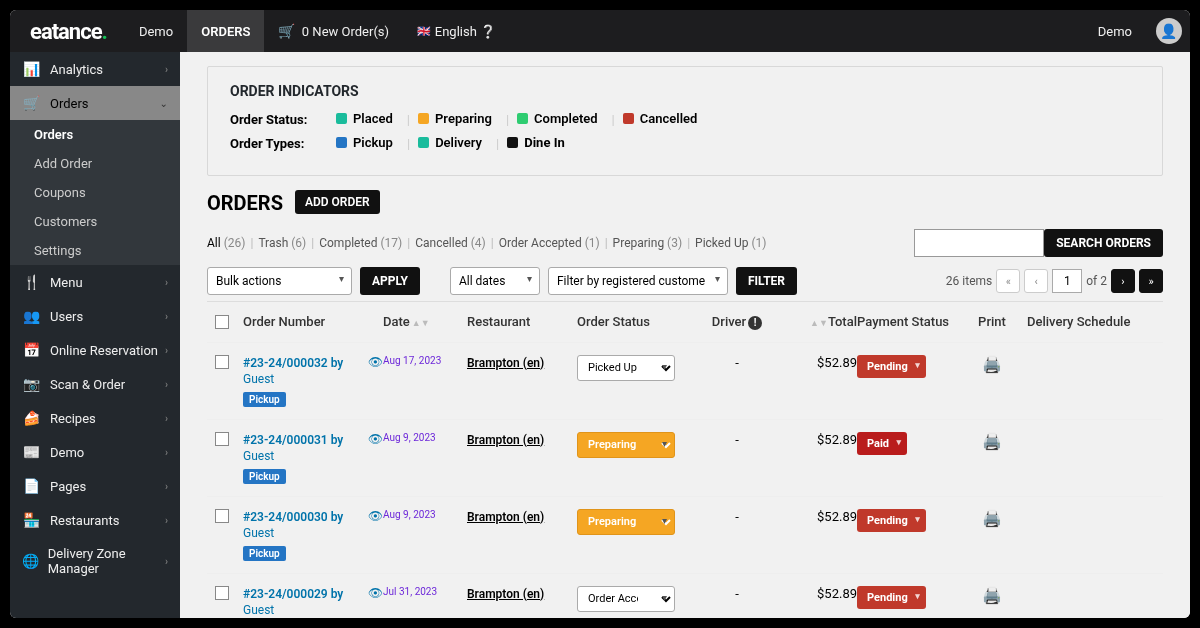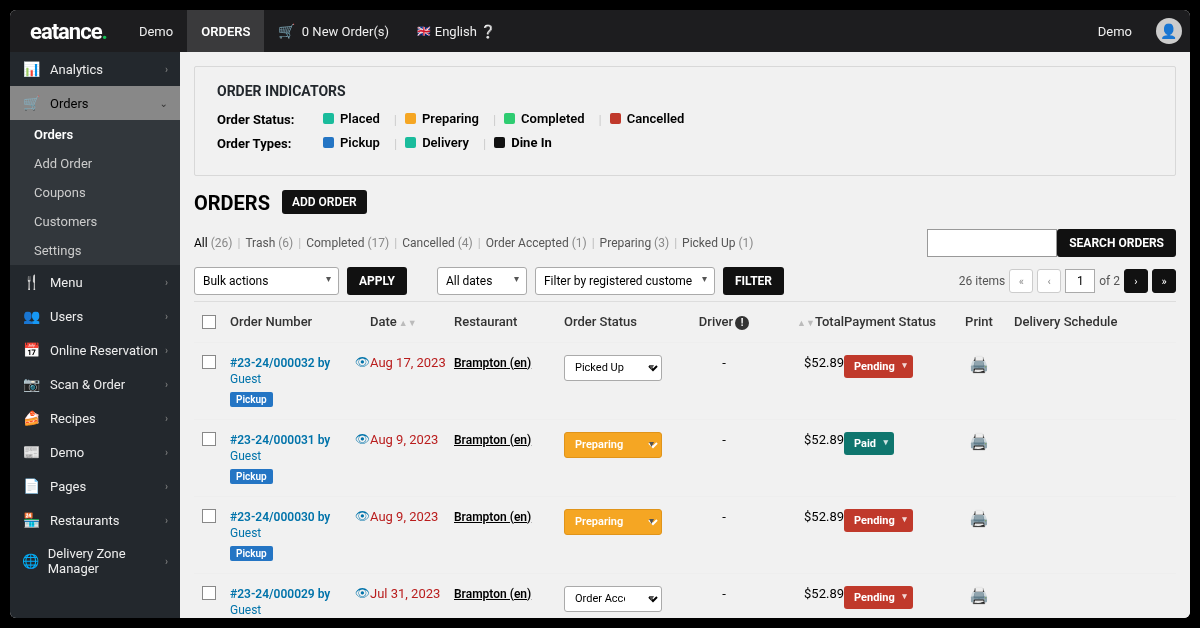--- a/index.html
+++ b/index.html
@@ -16,21 +16,21 @@
 .avatar{width:26px;height:26px;border-radius:50%;background:#ccc;margin-left:10px;display:flex;align-items:center;justify-content:center;font-size:14px;color:#666}
 .body{flex:1;display:flex;overflow:hidden}
 .side{width:170px;background:#23282d;color:#eee;font-size:13px;overflow-y:auto;flex-shrink:0}
 .side-item{padding:9px 12px;display:flex;align-items:center;cursor:pointer;position:relative}
 .side-item .ic{width:20px;margin-right:8px;font-size:14px;text-align:center}
 .side-item .chev{margin-left:auto;font-size:10px;color:#888}
 .side-item.l1{background:#888;color:#000}
 .side-item.l1 .chev{color:#333}
 .side-sub{background:#32373c;padding:7px 12px 7px 24px;cursor:pointer;font-size:13px;color:#ccc}
 .side-sub.sel{color:#fff;font-weight:600}
-.main{flex:1;background:#f1f1f1;padding:14px 14px;overflow-y:auto}
+.main{flex:1;background:#f1f1f1;padding:14px 27px;overflow-y:auto}
 .indbox{border:1px solid #d8d8d8;padding:16px 22px;border-radius:2px;margin-bottom:14px}
 .ind-h{font-weight:700;font-size:14px;margin-bottom:12px;color:#23282d}
 .ind-row{display:flex;align-items:center;font-size:13px;margin-bottom:8px;flex-wrap:wrap}
 .ind-lbl{font-weight:700;margin-right:14px;min-width:92px}
 .chip{display:inline-flex;align-items:center;margin-right:6px}
 .sq{width:11px;height:11px;margin-right:6px;border-radius:2px}
 .bar{color:#ccc;margin:0 8px}
 .page-h{font-size:20px;font-weight:700;display:inline-block;margin-right:8px}
 .addbtn{background:#111;color:#fff;font-size:12px;font-weight:600;padding:5px 10px;border-radius:3px;display:inline-block;cursor:pointer;vertical-align:4px}
 .filters-line{display:flex;align-items:center;justify-content:space-between;margin:14px 0 10px;font-size:12px;color:#555}
@@ -66,25 +66,25 @@
 .ordnum{color:#0073aa;font-weight:600;font-size:12px;cursor:pointer}
 .eye{color:#0073aa;font-size:12px;margin-left:6px}
 .guest{color:#0073aa;font-size:12px;display:block;margin-top:2px}
 .badge-pickup{background:#2475c4;color:#fff;font-size:10px;font-weight:600;padding:2px 6px;border-radius:2px;display:inline-block;margin-top:6px}
 .rest-link{text-decoration:underline;font-weight:600;font-size:12px}
 .stat-sel{height:26px;border:1px solid #aaa;background:#fff;padding:0 20px 0 6px;font-size:11px;border-radius:3px;width:98px;cursor:pointer}
 .stat-sel.prep{background:#f5a623;color:#fff;border-color:#e0941a;font-weight:600}
 .paybtn{display:inline-block;padding:5px 18px 5px 10px;border-radius:3px;font-size:11px;color:#fff;font-weight:700;position:relative;cursor:pointer}
 .paybtn:after{content:"▾";position:absolute;right:6px;font-size:9px;opacity:.8}
 .pay-pending{background:#c0392b}
-.pay-paid{background:#0f766e}
+.pay-paid{background:#b91c1c}
 .printer{font-size:16px;cursor:pointer}
 .info-ic{display:inline-flex;width:14px;height:14px;border-radius:50%;background:#333;color:#fff;font-size:10px;align-items:center;justify-content:center;margin-left:2px;font-weight:700}
 .sortic{color:#bbb;font-size:9px;margin-left:2px}
-.date-cell{color:#b91c1c;font-size:13px}
+.date-cell{color:#6d28d9;font-size:10px}
 .num-row{display:flex;align-items:flex-start}
 </style>
 </head>
 <body>
 
 <div class="app">
   <div class="topbar">
     <div class="logo"><span>eatance</span><span class="dot">.</span></div>
     <div class="topitem">Demo</div>
     <div class="topitem sel">ORDERS</div>

